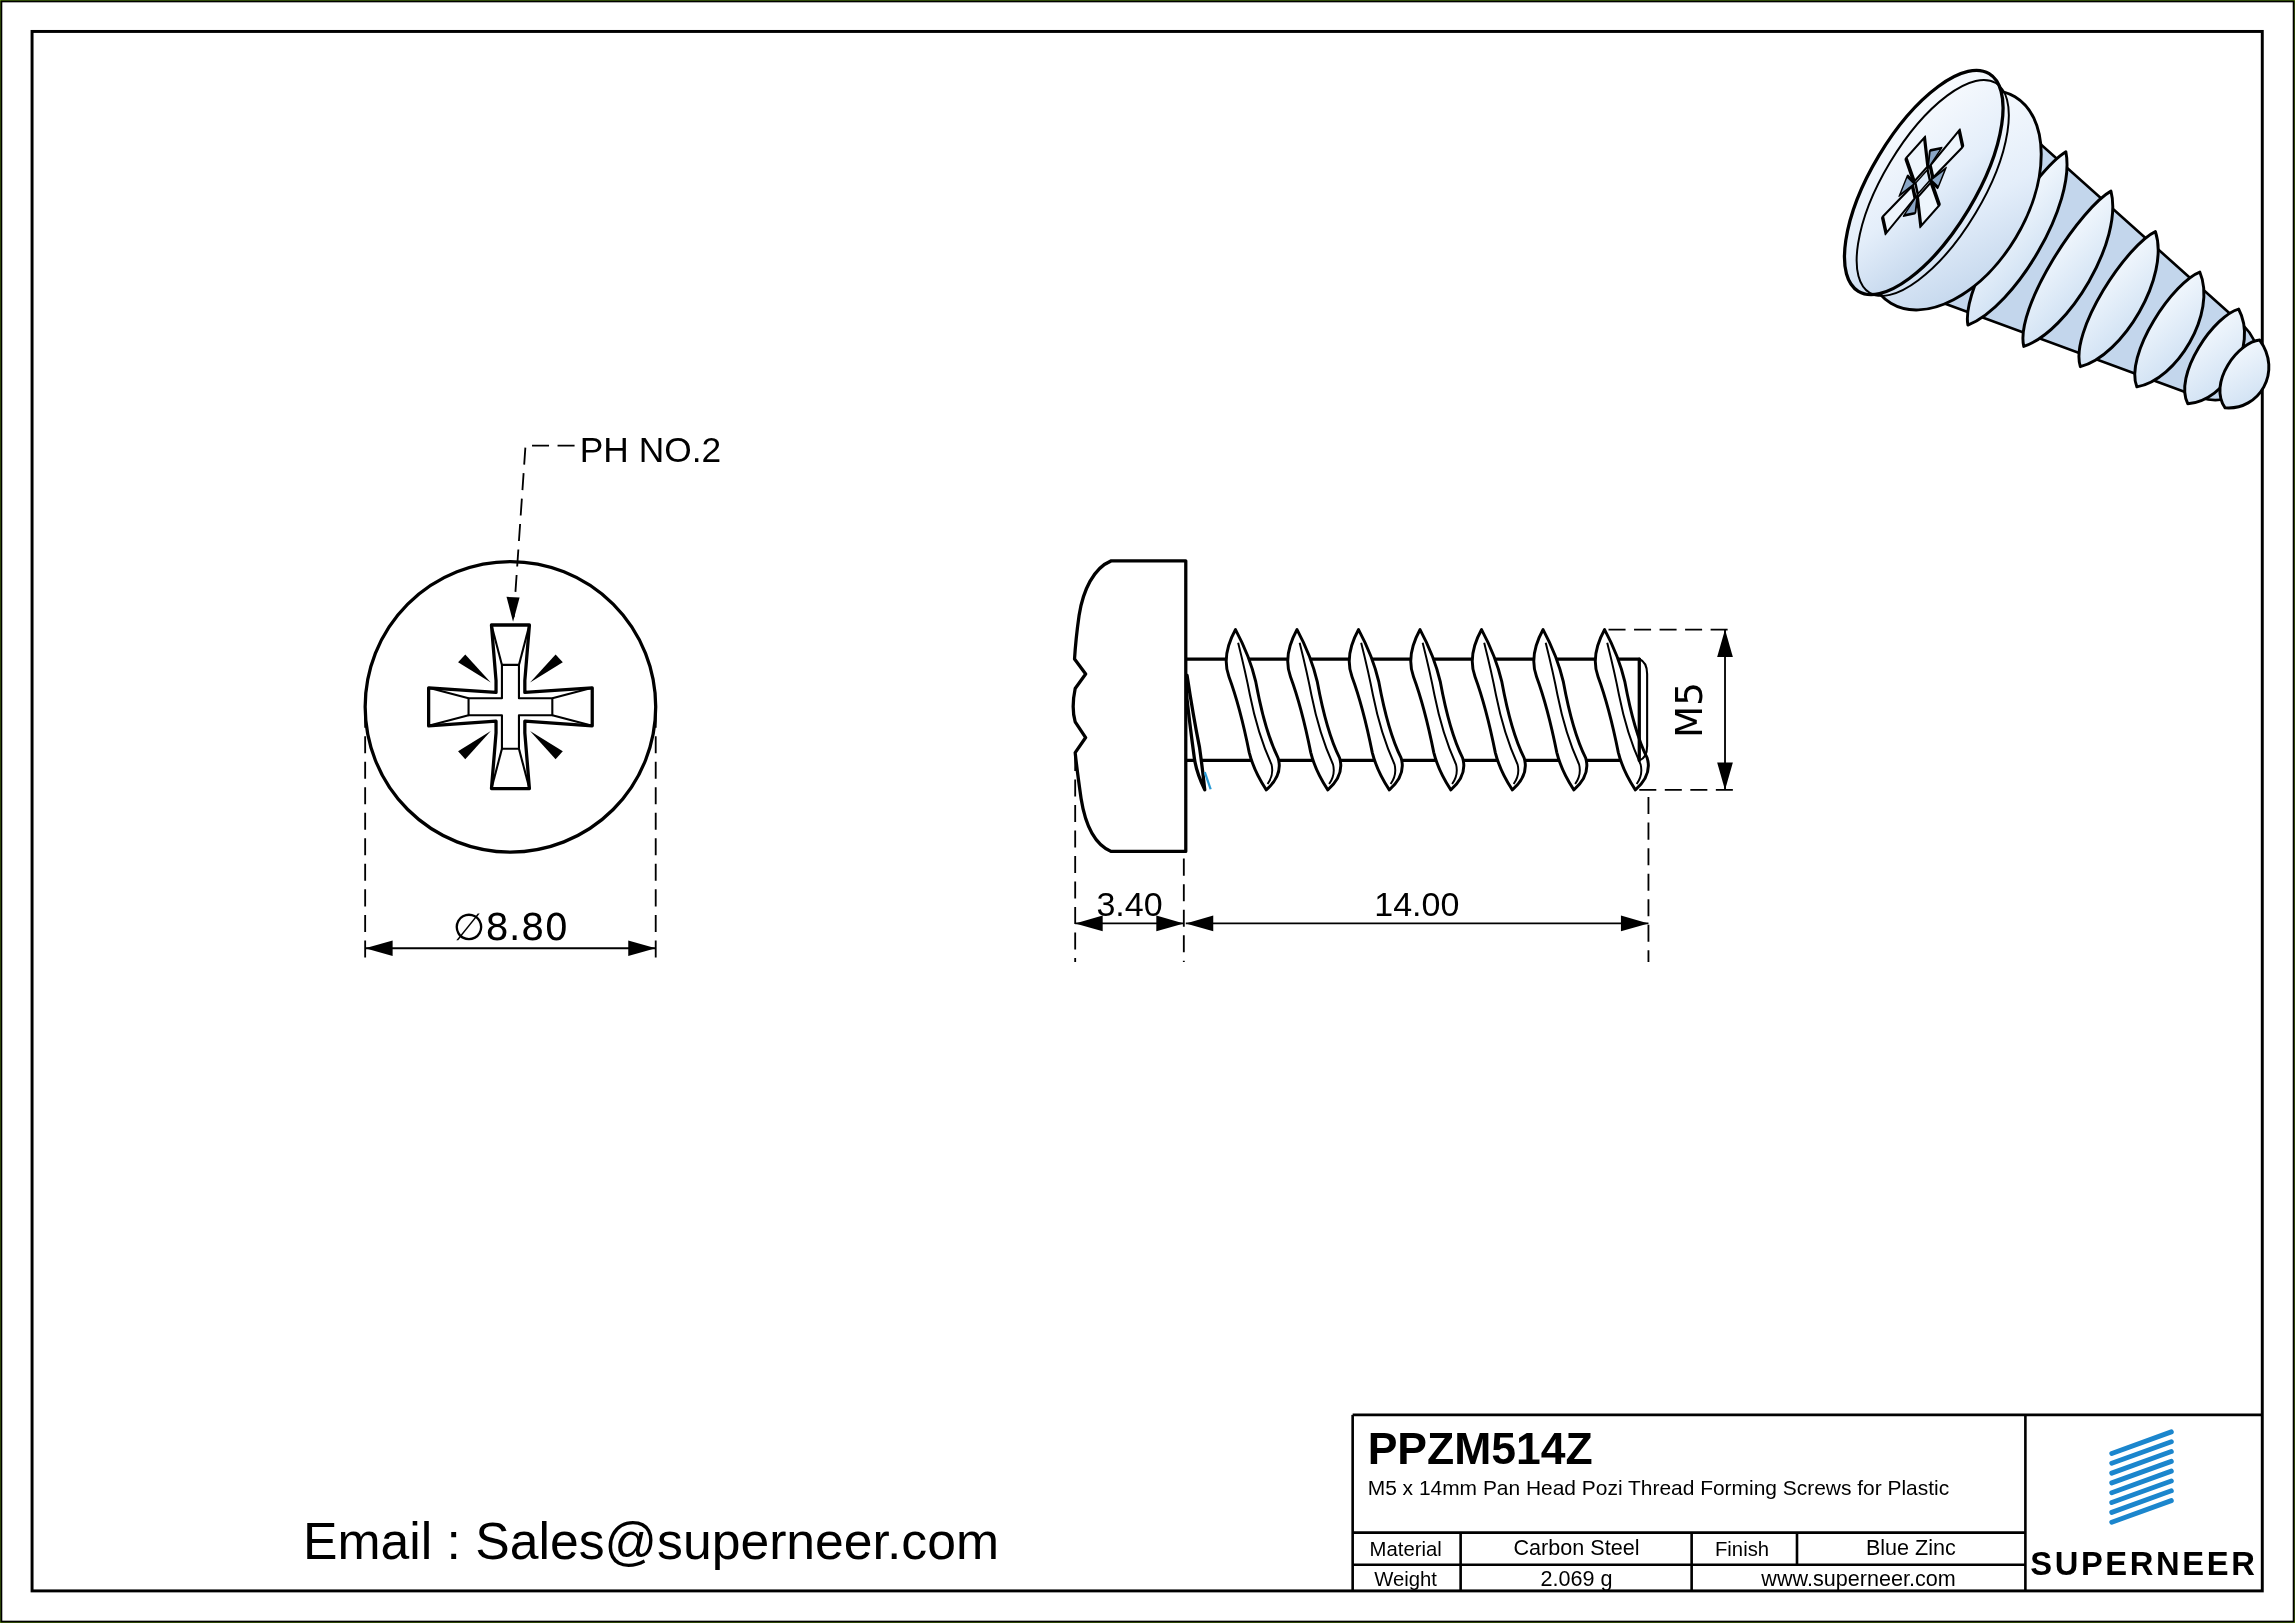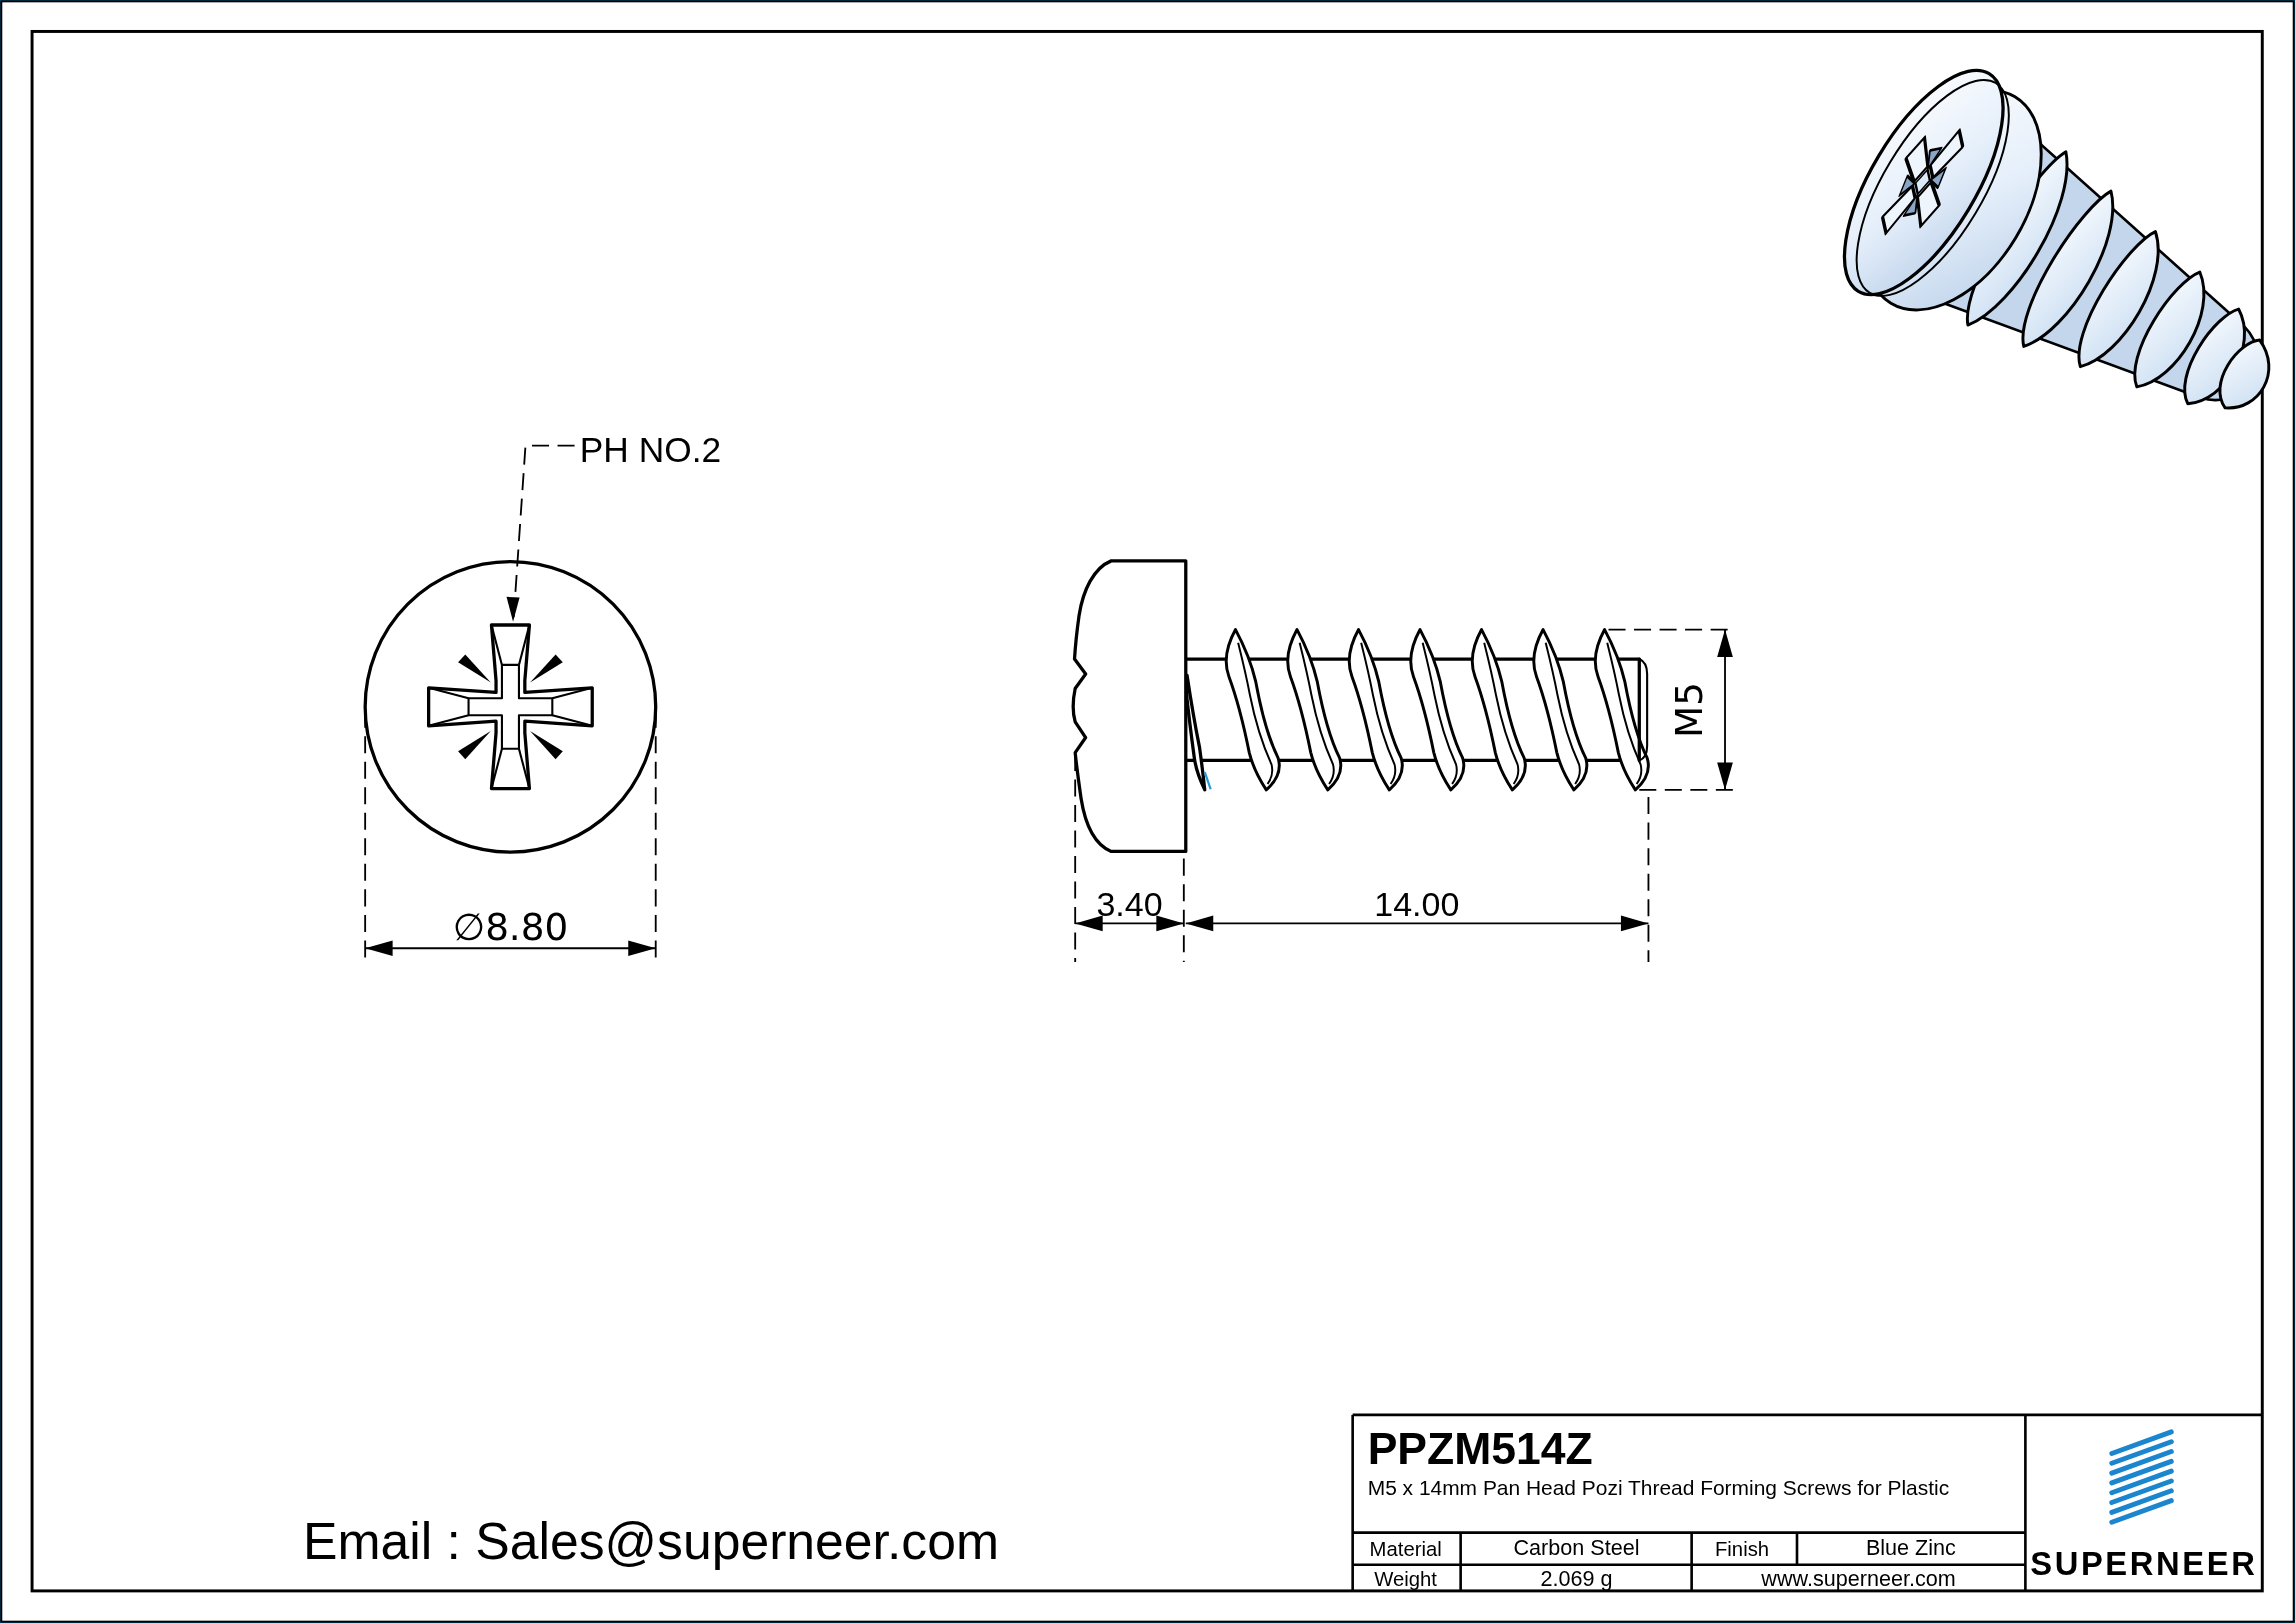--- a/index.html
+++ b/index.html
@@ -1,16 +1,16 @@
 <!DOCTYPE html>
 <html style="font-size:10.5px"><head>
 <meta charset="utf-8">
 <style>
   html,body{margin:0;padding:0;background:#ffffff;}
-  .page{position:relative;width:2295px;height:1623px;background:#0369a1;overflow:hidden;
+  .page{position:relative;width:2295px;height:1623px;background:#84cc16;overflow:hidden;
         font-family:"Liberation Sans","DejaVu Sans",sans-serif;}
   svg{display:block;}
   text{font-family:"Liberation Sans","DejaVu Sans",sans-serif;fill:#000;}
   .dimtxt{font-size:52px;}
   .dimtxt-big{font-size:57px;font-family:"DejaVu Sans","Liberation Sans",sans-serif;}
   .leader-label{font-size:54px;}
   .pn{font-size:68px;font-weight:bold;}
   .desc{font-size:32px;}
   .cell-label{font-size:31px;}
   .cell-value{font-size:33px;}

